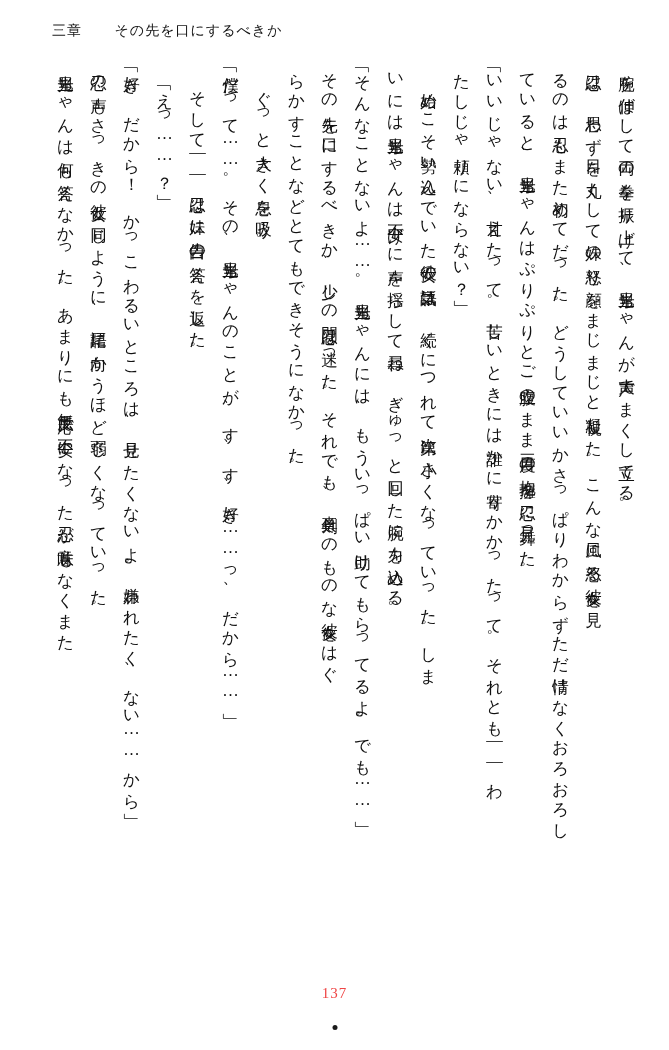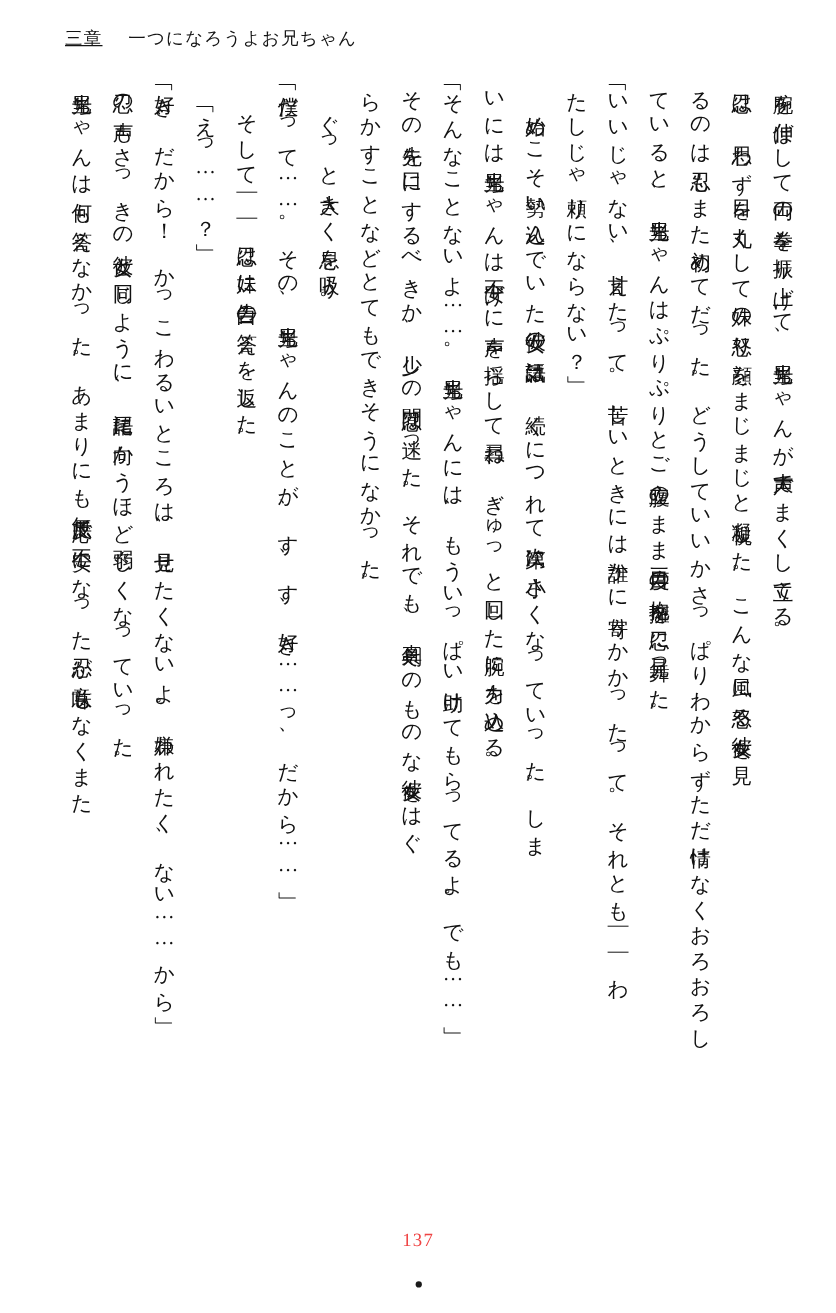--- a/index.html
+++ b/index.html
@@ -27,21 +27,21 @@
   
   .header {
     position: absolute;
     left: 52px;
     top: 22px;
     font-size: 14px;
     letter-spacing: 1px;
     white-space: nowrap;
     color: #141414;
   }
-  .header .chap-num { margin-right: 16px; text-decoration: underline; }
+  .header .chap-num { margin-right: 28px; }
 
   
   .body-area {
     position: absolute;
     left: 40px;
     top: 62px;
     width: 594px;
     height: 910px;
     display: flex;
     flex-direction: row-reverse;
@@ -89,21 +89,21 @@
     background: #1a1a1a;
   }
 </style>
 </head>
 <body>
 
 <div class="page">
 
   <div class="header">
     <span class="chap-num">三章</span>
-    <span>一つになろうよお兄ちゃん</span>
+    <span>その先を口にするべきか</span>
   </div>
 
   <div class="body-area">
     <div class="col">腕を伸ばして両の拳を振り上げて、光里ちゃんが大声でまくし立てる。</div>
     <div class="col">忍は、思わず目を丸くして妹の怒り顔をまじまじと凝視した。こんな風に怒る彼女を見</div>
     <div class="col">るのは忍もまた初めてだった。どうしていいかさっぱりわからずただ情けなくおろおろし</div>
     <div class="col">ていると、光里ちゃんはぷりぷりとご立腹のまま三度目の抱擁を忍に見舞った。</div>
     <div class="col">「いいじゃない、甘えたって。苦しいときには誰かに寄りかかったって。それとも――わ</div>
     <div class="col">たしじゃ頼りにならない？」</div>
     <div class="col indent">始めこそ勢い込んでいた彼女の語気は、続くにつれて次第に小さくなっていった。しま</div>

